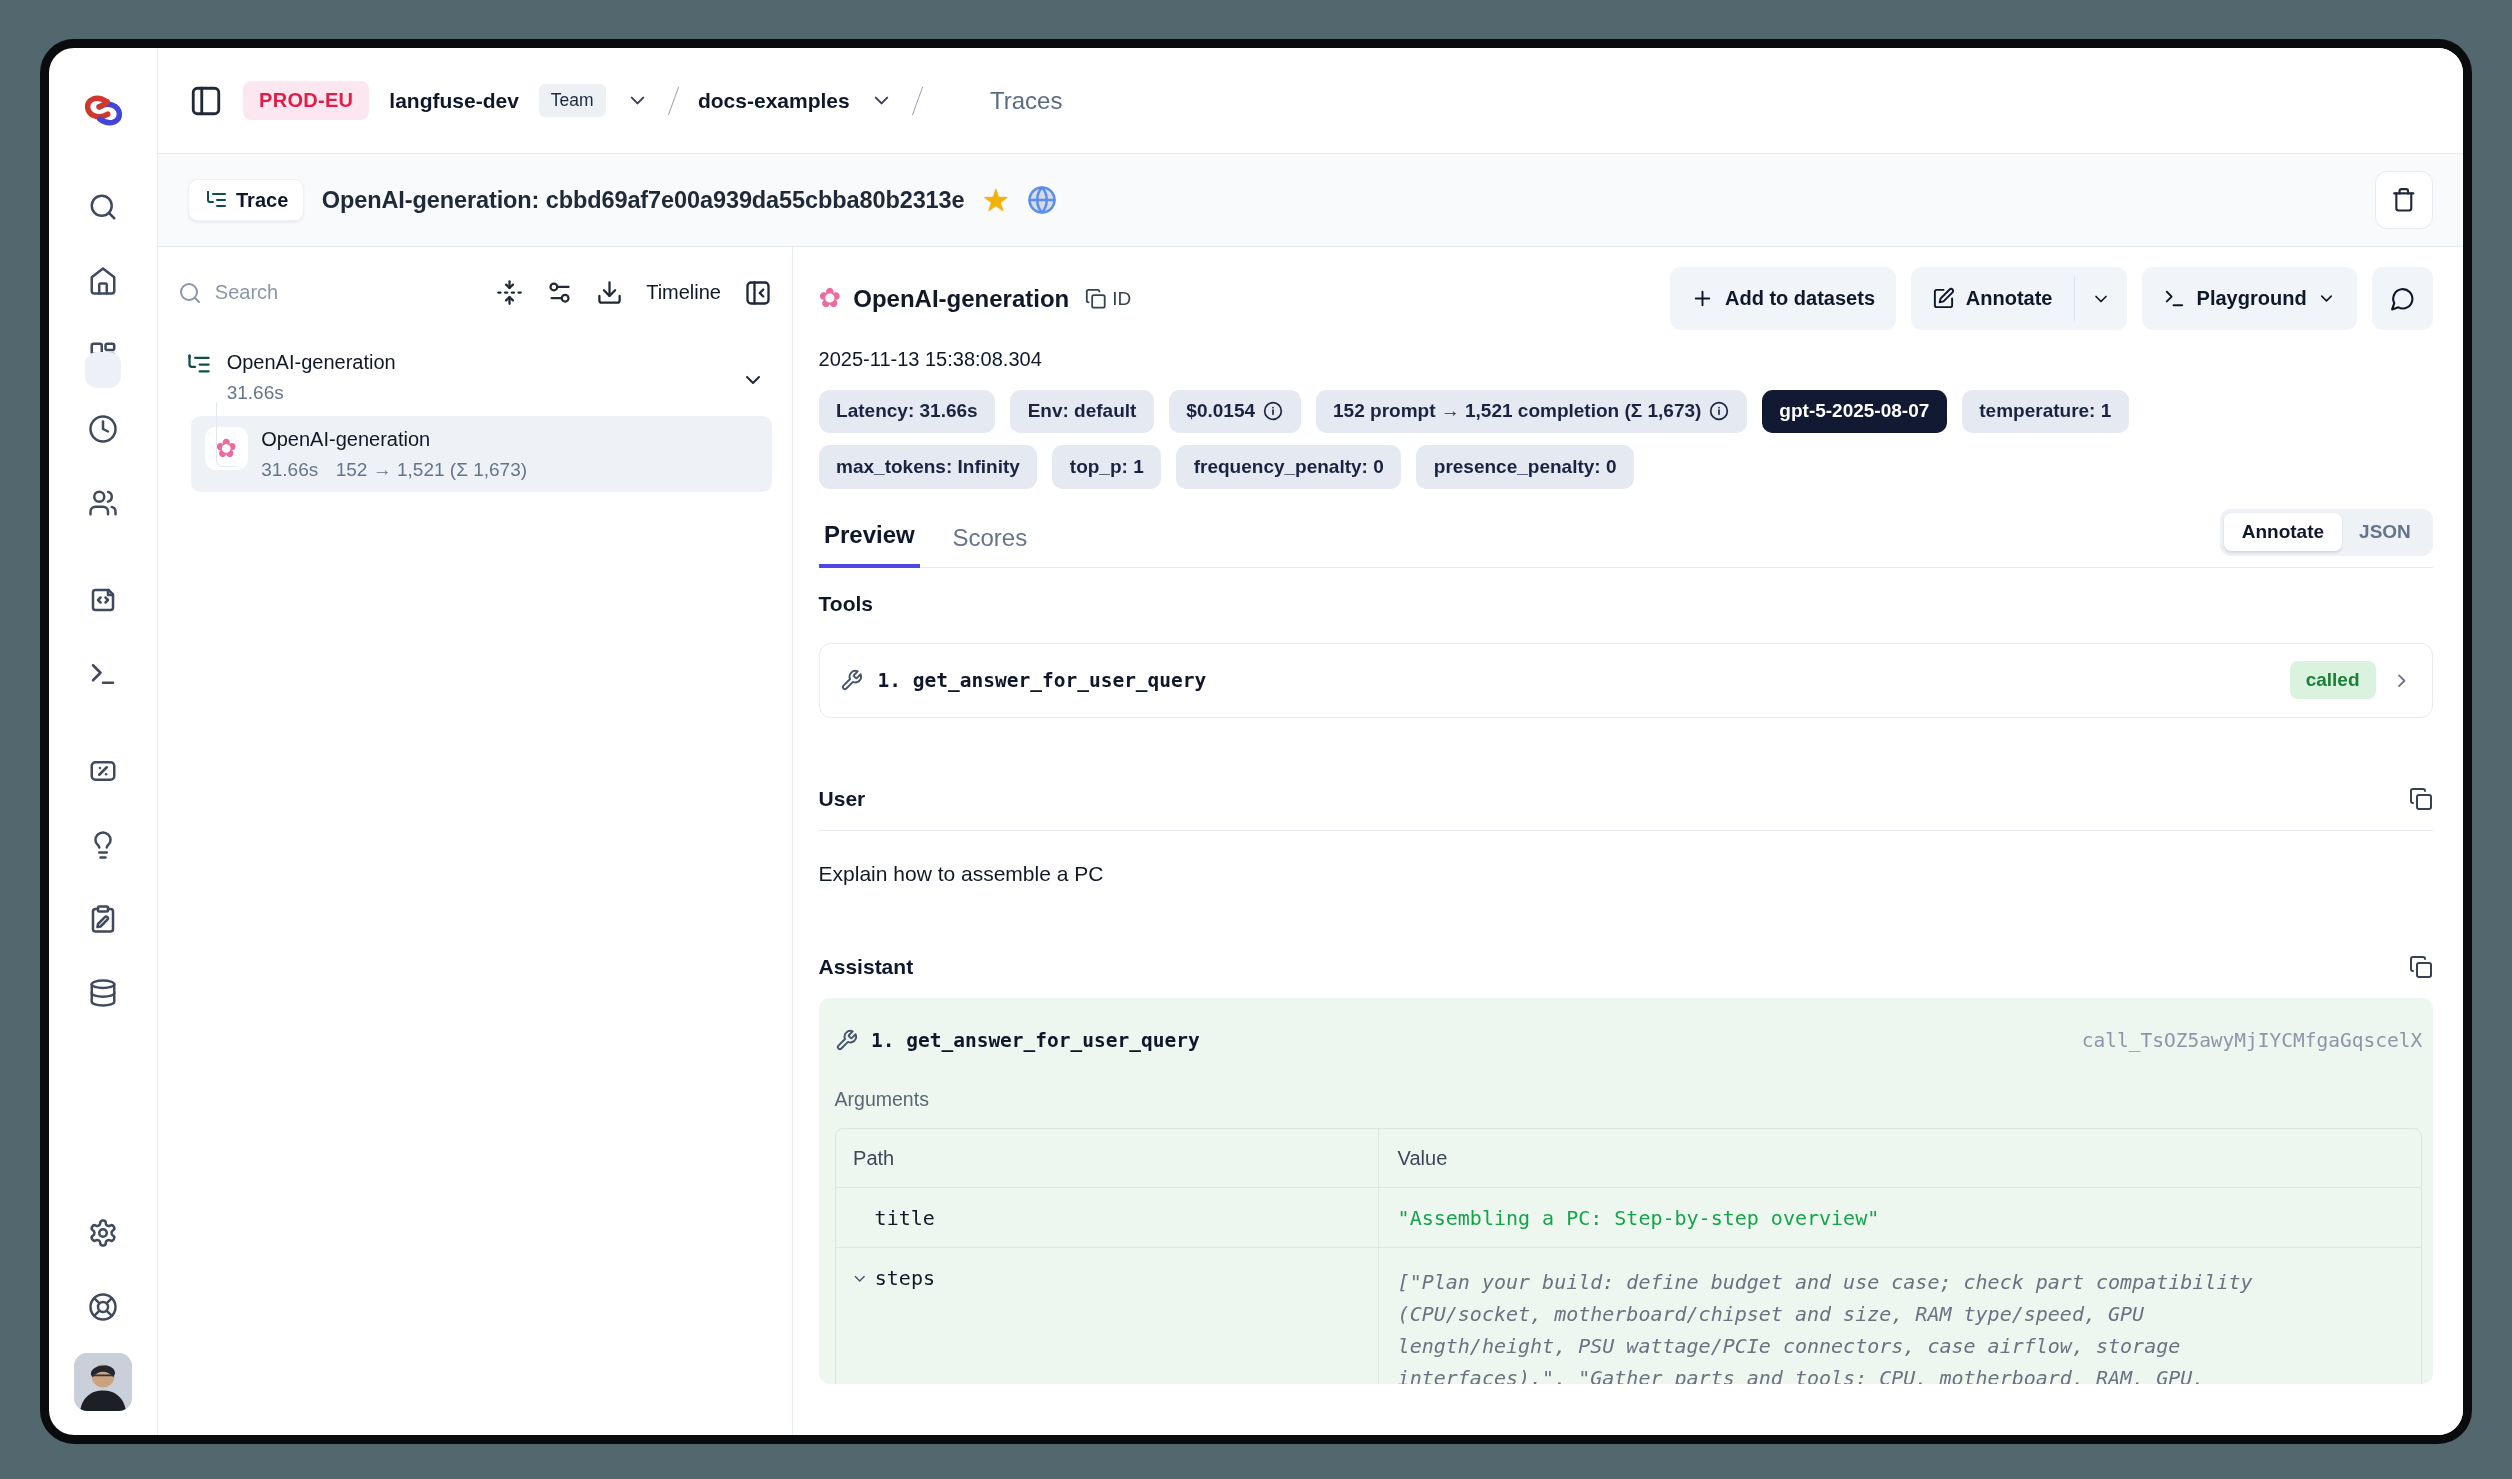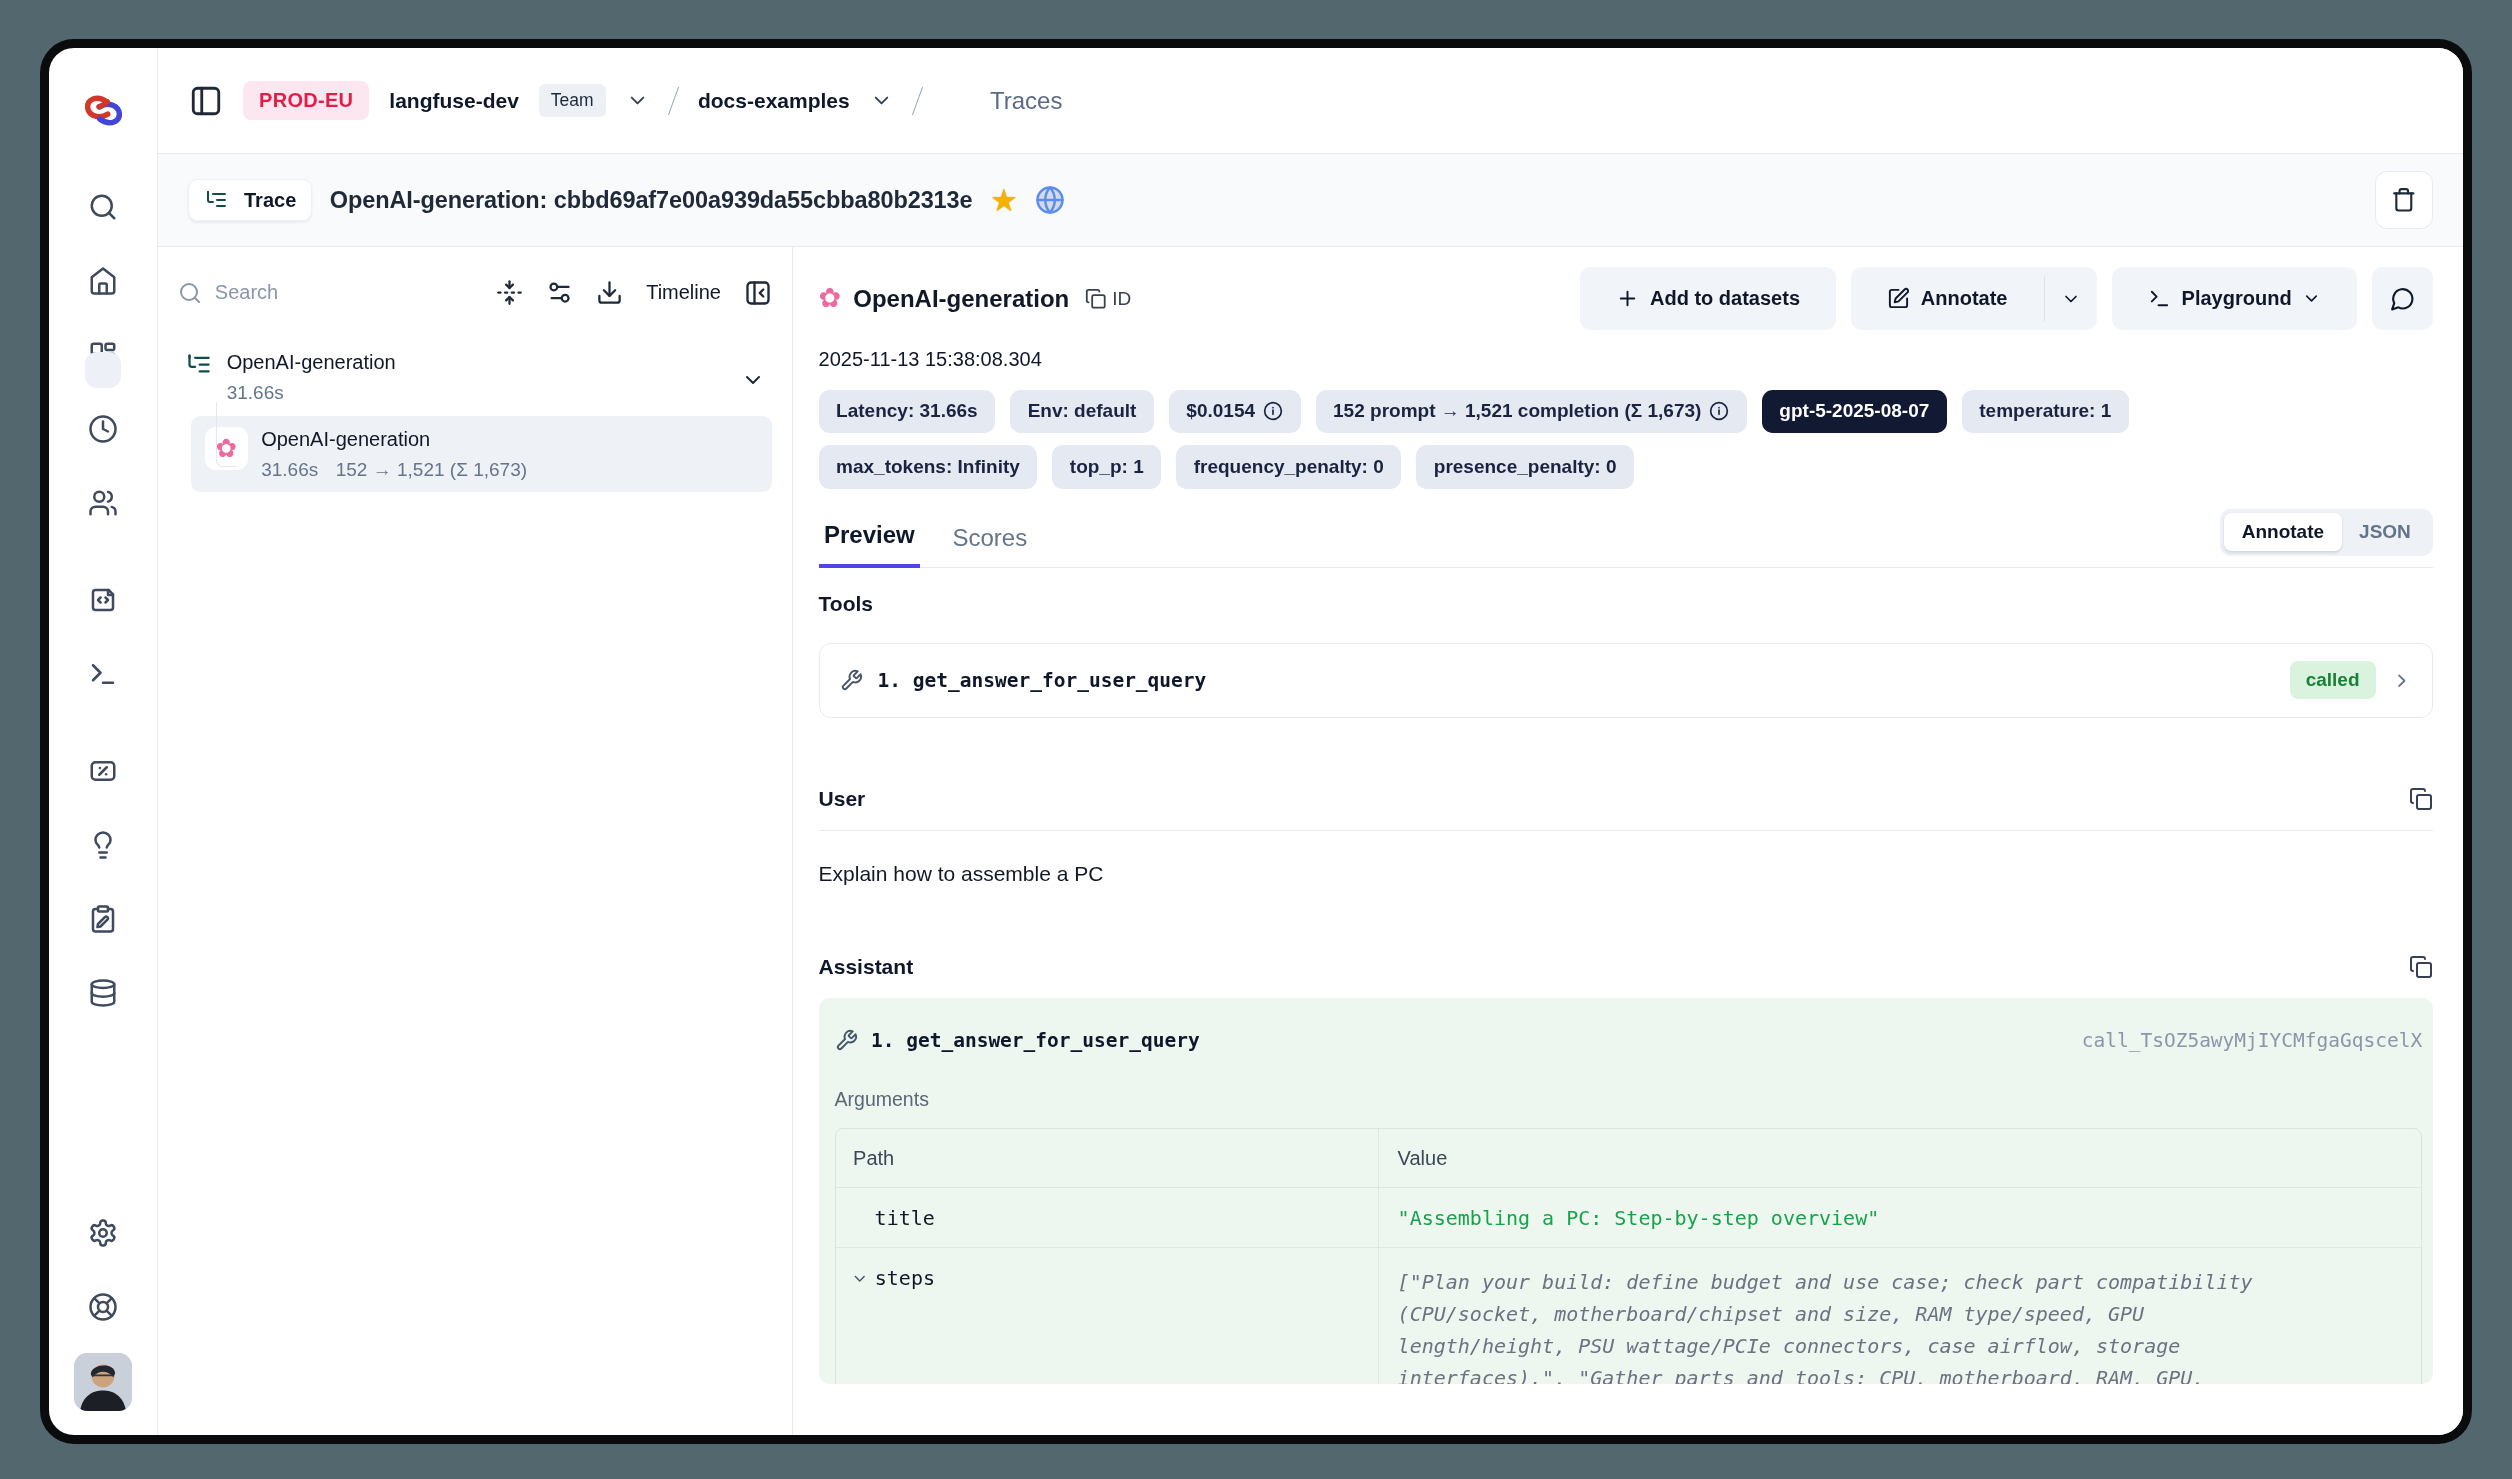--- a/index.html
+++ b/index.html
@@ -29,21 +29,21 @@
   .env-badge{background:#fce7f0;color:#e11d48;font-size:20px;font-weight:700;padding:8px 16px;border-radius:8px;letter-spacing:0.3px;}
   .org-name{font-size:21px;font-weight:600;color:#0f172a;}
   .plan-badge{background:#edf1f6;color:#1e293b;font-size:17.5px;font-weight:500;padding:6px 12px;border-radius:6px;}
   .crumb-chevron{color:#334155;display:flex;cursor:pointer;}
   .slash{width:1.3px;height:30px;background:#94a3b8;transform:rotate(20deg);border-radius:1.3px;margin:0 4px;}
   .project-name{font-size:21px;font-weight:600;color:#0f172a;}
   .page-name{font-size:24px;font-weight:500;color:#5b6b84;margin-left:48px;}
 
   
   .trace-row{height:93px;background:#f8fafc;border-bottom:1.3px solid #e7ebf1;display:flex;align-items:center;padding:0 30px;gap:17.5px;flex-shrink:0;}
-  .trace-chip{background:#fff;border:0.7px solid #edf0f4;box-shadow:0 1.3px 2.7px rgba(15,23,42,.06);border-radius:9.4px;padding:8px 15px;display:flex;align-items:center;gap:16px;color:#0e4f4a;}
+  .trace-chip{background:#fff;border:0.7px solid #edf0f4;box-shadow:0 1.3px 2.7px rgba(15,23,42,.06);border-radius:9.4px;padding:8px 15px;display:flex;align-items:center;gap:8px;color:#0e4f4a;}
   .trace-chip span{font-size:20px;font-weight:700;color:#0f172a;}
   .trace-title{font-size:23.5px;font-weight:700;color:#1f2937;margin:0;letter-spacing:-0.1px;}
   .star{font-size:31px;color:#f5b301;line-height:1;cursor:pointer;text-shadow:0 0 1.3px #d98e04;}
   .globe{color:#5b8dee;cursor:pointer;display:flex;}
   .spacer{flex:1;}
   .trash-btn{width:58px;height:58px;border:1.3px solid #e7ebf1;border-radius:12px;background:#fff;display:flex;align-items:center;justify-content:center;color:#1f2937;cursor:pointer;}
 
   
   .content-row{flex:1;display:flex;min-height:0;background:#fff;}
   .tree-panel{width:635px;border-right:1.3px solid #e7ebf1;padding:24px 20px;flex-shrink:0;}
@@ -67,21 +67,21 @@
   .child-meta{display:flex;gap:17.5px;}
 
   .main-panel{flex:1;min-width:0;padding:20px 30px 0 25.6px;overflow:hidden;}
 
   .obs-header{display:flex;align-items:center;gap:12px;}
   .obs-header .gen-glyph{font-size:27px;}
   .obs-title{font-size:24px;font-weight:700;color:#111827;margin:0 4px 0 0;}
   .copy-id{display:flex;align-items:center;gap:5.4px;color:#374151;cursor:pointer;}
   .copy-id span{font-size:19px;font-weight:500;}
   .actions{margin-left:auto;display:flex;align-items:center;gap:15px;}
-  .btn{height:63px;background:#f1f4f9;border-radius:10.8px;border:none;display:flex;align-items:center;gap:10.8px;padding:0 36px;font-size:20px;font-weight:600;color:#0f172a;font-family:inherit;cursor:pointer;}
+  .btn{height:63px;background:#f1f4f9;border-radius:10.8px;border:none;display:flex;align-items:center;gap:10.8px;padding:0 21px;font-size:20px;font-weight:600;color:#0f172a;font-family:inherit;cursor:pointer;}
   .split{display:flex;align-items:stretch;background:#f1f4f9;border-radius:10.8px;}
   .split .btn{background:transparent;border-radius:10.8px 0 0 10.8px;}
   .split .split-div{width:1.3px;background:#dde3ec;margin:9.4px 0;}
   .split .split-caret{display:flex;align-items:center;padding:0 16px;color:#0f172a;cursor:pointer;}
   .btn.icon-only{padding:0 17.5px;}
 
   .timestamp{margin-top:17.5px;font-size:20px;font-weight:500;color:#0f172a;}
 
   .badge-row{display:flex;align-items:center;gap:15px;margin-top:19px;flex-wrap:nowrap;}
   .badge-row.second{margin-top:12px;}

